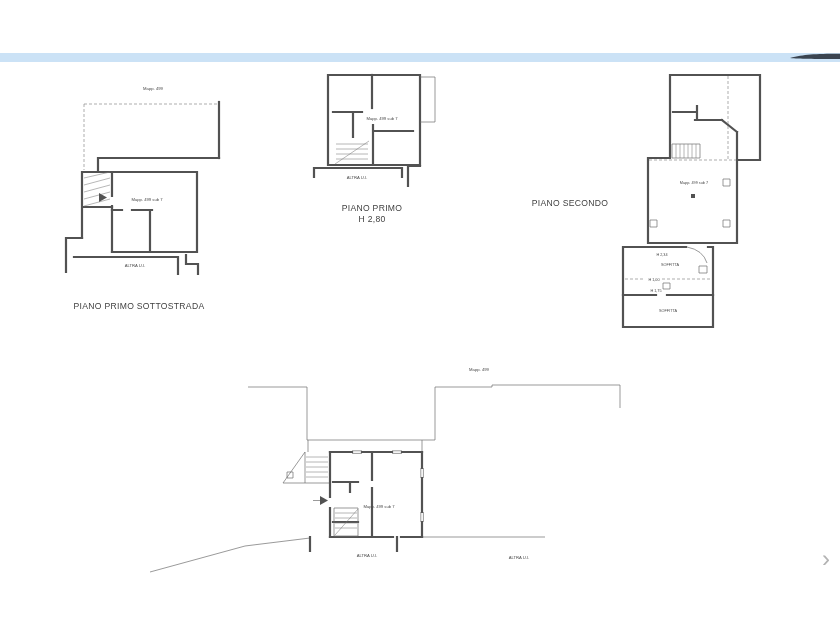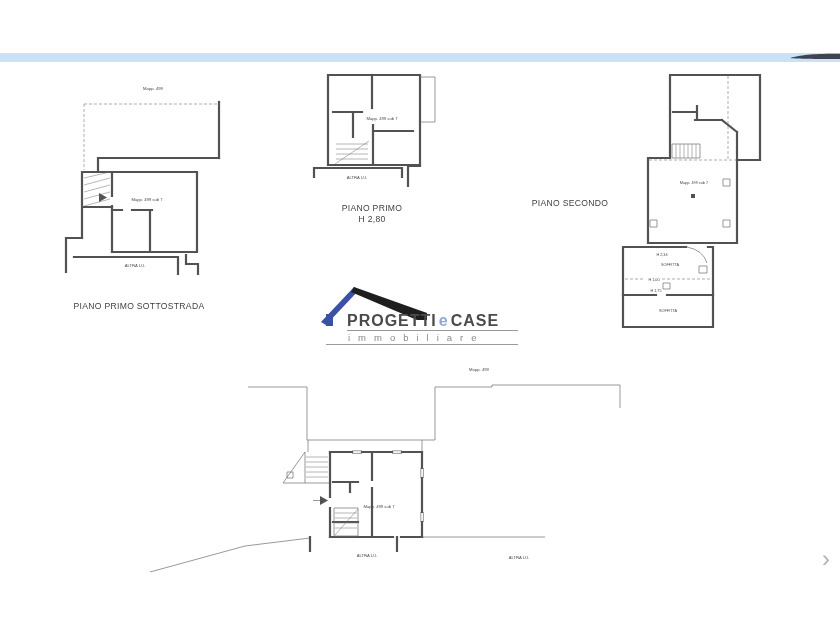--- a/index.html
+++ b/index.html
@@ -136,27 +136,16 @@
         <path class="t" d="M313,500.5 H320"></path>
         <path class="w" d="M310,537 V551 M397,537 V551"></path>
       </g>
       <text class="lbl tiny" x="479" y="371">Mapp. 499</text>
       <text class="lbl tiny" x="379" y="508">Mapp. 499 sub 7</text>
       <text class="lbl tiny" x="367" y="557">ALTRA U.I.</text>
       <text class="lbl tiny" x="519" y="559">ALTRA U.I.</text>
     </g>
   </svg>
 
-  <div class="logo">
-    <svg class="logo-roof" viewBox="0 0 112 44">
-      <rect x="6" y="31" width="7" height="12" fill="#3a51a5"></rect>
-      <polygon points="1,39 34,4 39,7 6,42" fill="#3a51a5"></polygon>
-      <polygon points="34,4 107,30 107,37 97,37 31,9" fill="#1e1e1e"></polygon>
-    </svg>
-    <div class="logo-main"><span>PROGETTI</span><span class="e-blue">e</span><span>CASE</span></div>
-    <div class="logo-rule1"></div>
-    <div class="logo-sub">immobiliare</div>
-    <div class="logo-rule2"></div>
-  </div>
 
   <div class="chevron">›</div>
 
 </div>
 
 </body></html>

